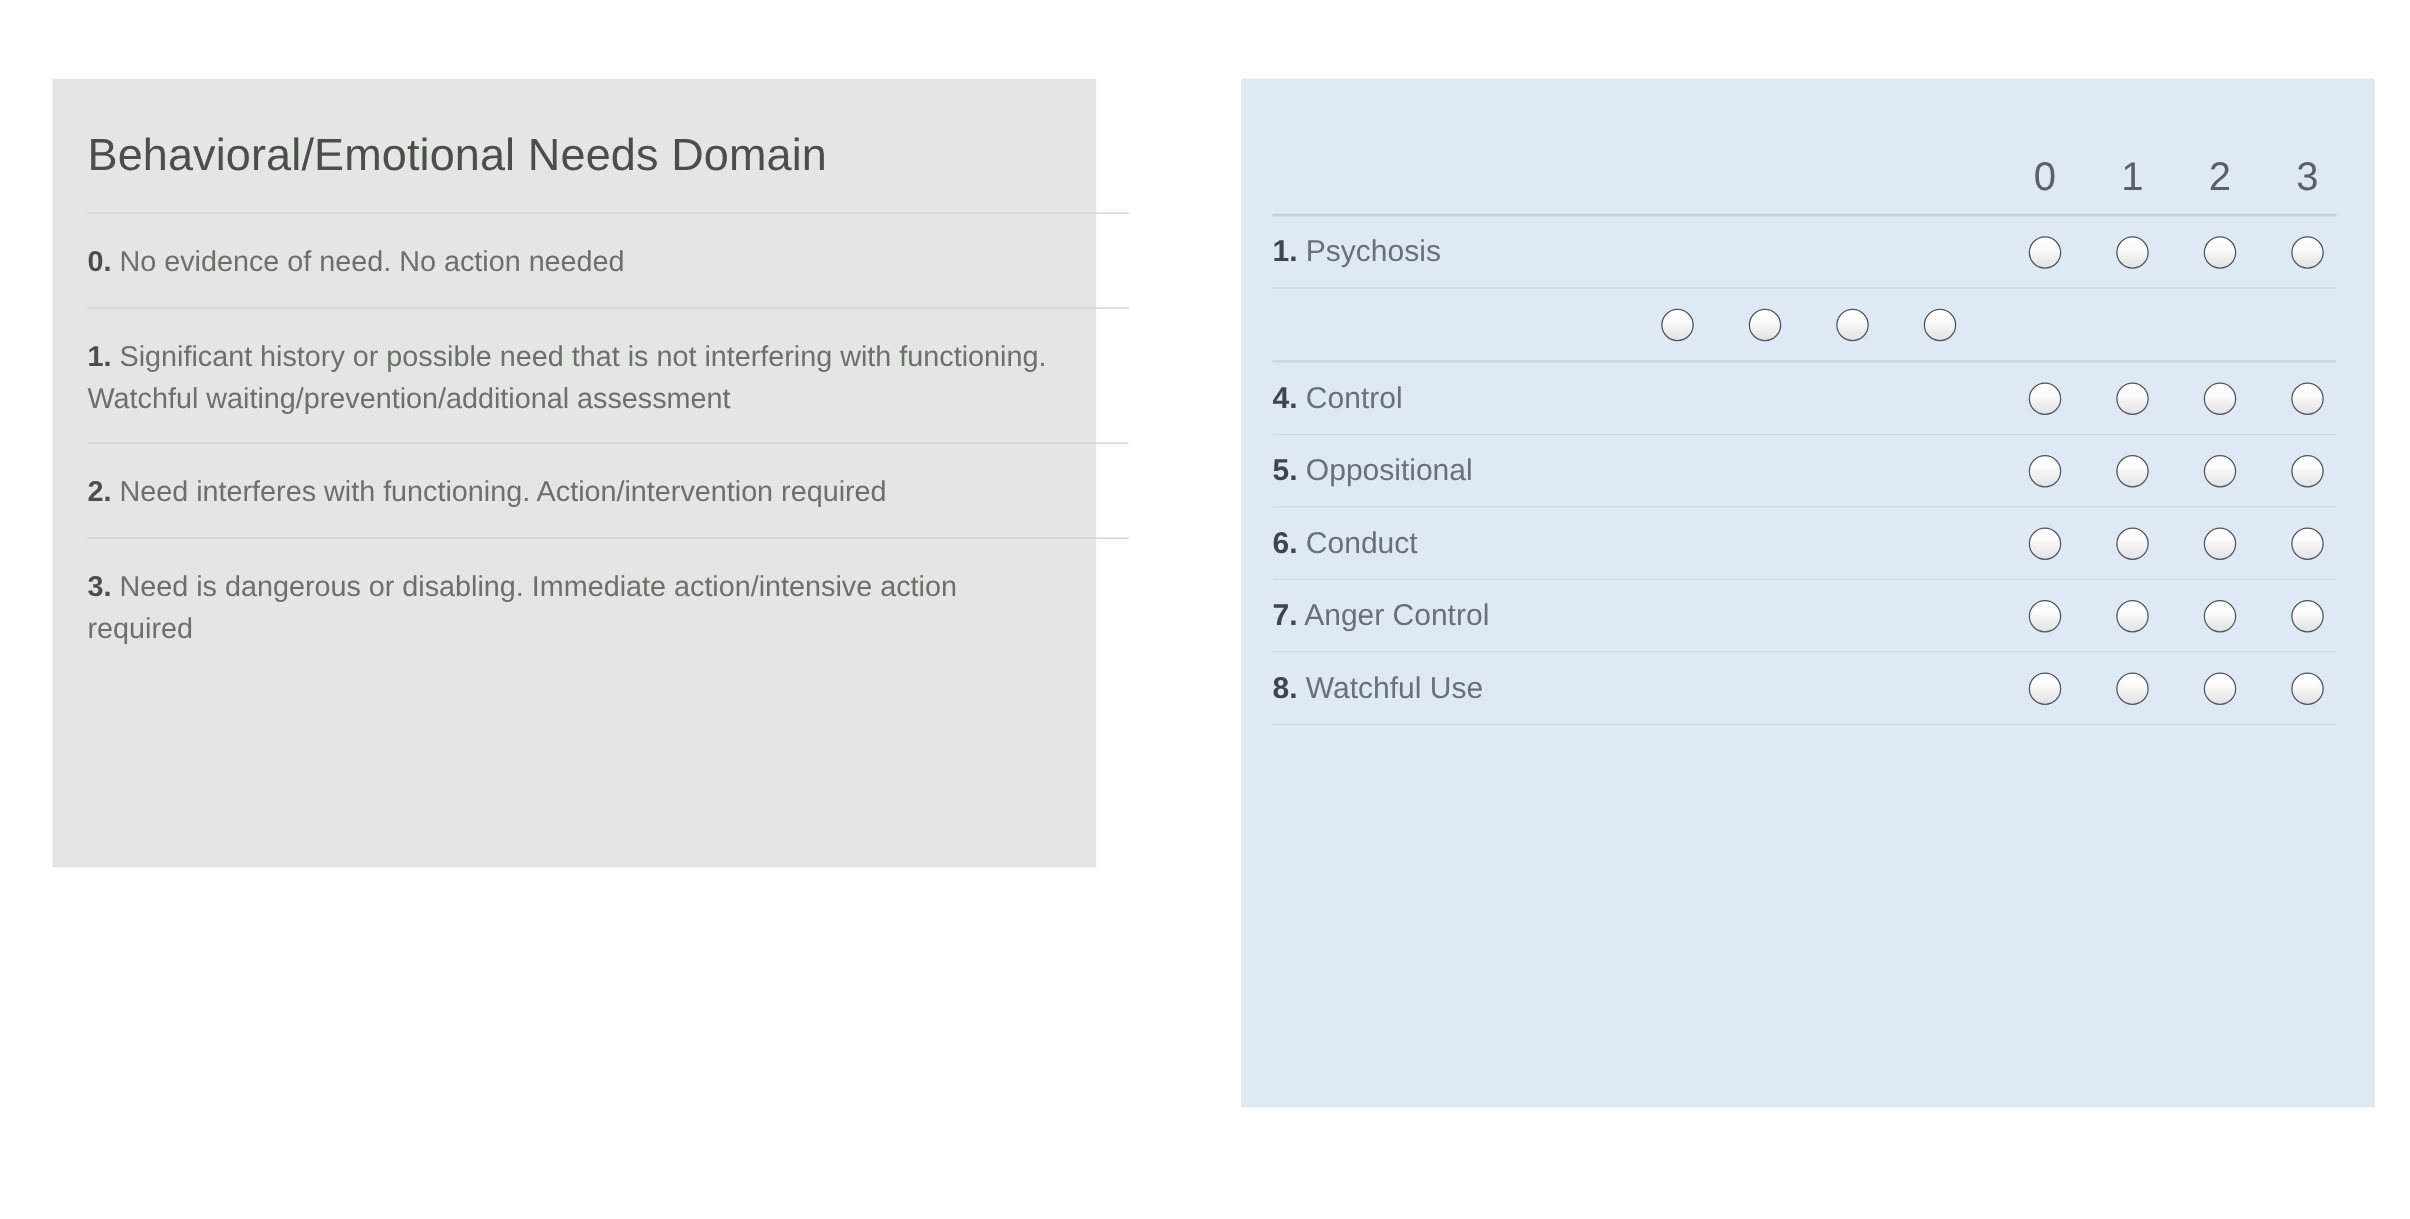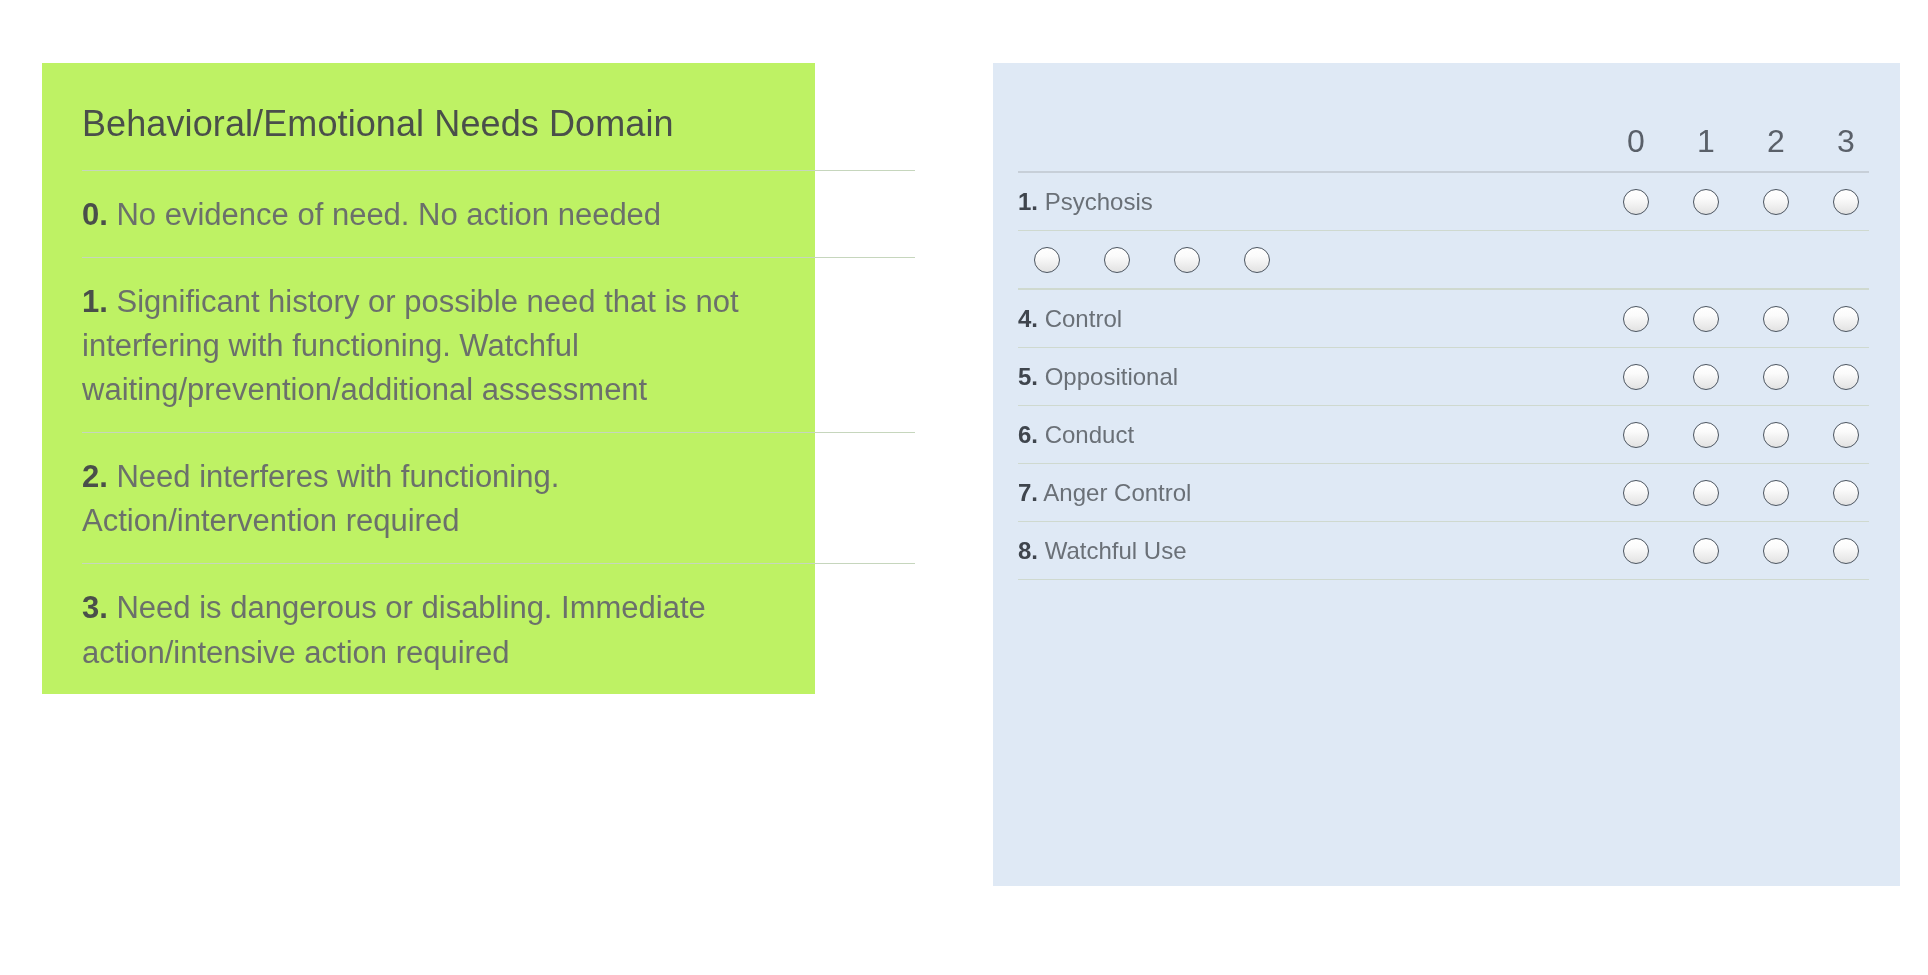--- a/index.html
+++ b/index.html
@@ -14,25 +14,25 @@
     -webkit-font-smoothing: antialiased;
     overflow: hidden;
     position: relative;
   }
 
   
   #legend-panel {
     position: absolute;
     left: 42px;
     top: 63px;
-    width: 773px;
+    width: 835px;
     height: 631px;
-    background: #bef264;
+    background: #e5e5e5;
     box-sizing: border-box;
-    padding: 0 40px;
+    padding: 0 28px;
   }
 
   #legend-title {
     font-size: 36px;
     font-weight: 400;
     color: #4a4f4a;
     letter-spacing: 0.1px;
     padding-top: 40px;
     padding-bottom: 26px;
     margin: 0;
@@ -41,21 +41,21 @@
 
   .legend-divider {
     height: 1px;
     background: #c6d6bd;
     width: 833px;
     margin: 0;
   }
 
   .legend-item {
     padding: 22px 0 20px 0;
-    font-size: 31px;
+    font-size: 23px;
     line-height: 1.42;
     color: #6b706b;
     max-width: 800px;
   }
   .legend-item .num {
     font-weight: 700;
     color: #4a4f4a;
   }
   .legend-item .txt {
     color: #6b706b;
@@ -97,20 +97,21 @@
     height: 2px;
     background: #c7cfd8;
     width: 851px;
     margin: 14px 0 0 0;
   }
 
   .rating-row {
     display: flex;
     align-items: center;
     height: 57px;
+    justify-content: center;
   }
   .rating-row .label {
     flex: 1 1 auto;
     font-size: 24px;
     color: #6a7077;
     white-space: nowrap;
   }
   .rating-row .label .num {
     font-weight: 700;
     color: #3f454d;

